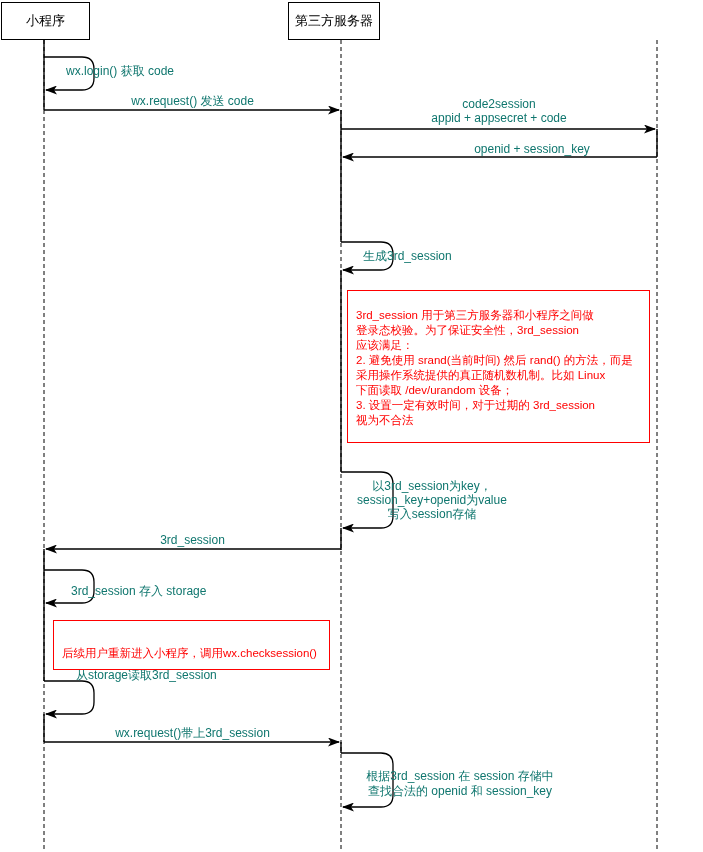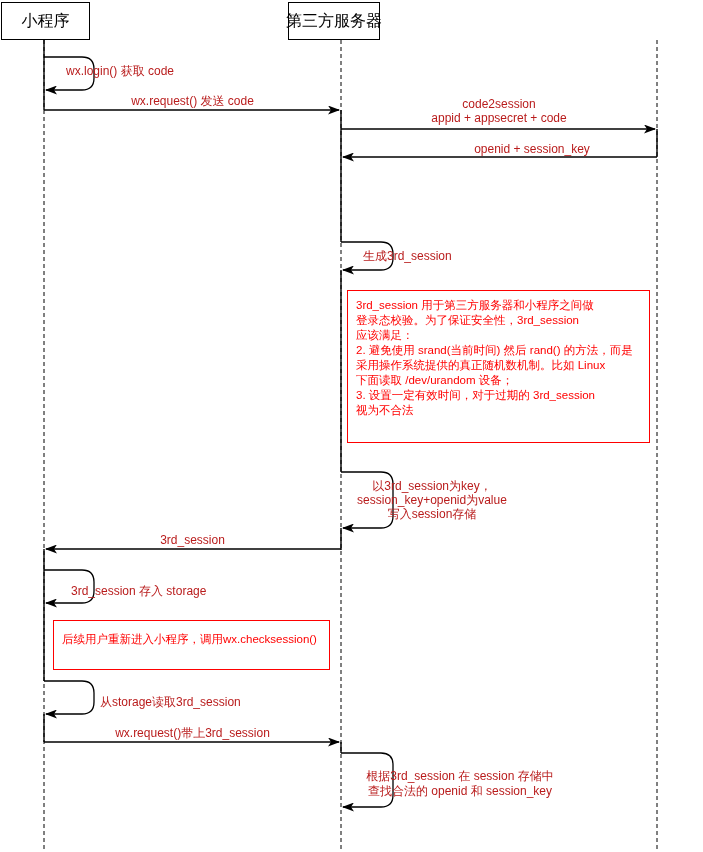--- a/index.html
+++ b/index.html
@@ -5,38 +5,38 @@
   html,body{margin:0;padding:0;background:#ffffff;}
   .canvas{
     position:relative;width:703px;height:852px;background:#ffffff;overflow:hidden;
     font-family:"Liberation Sans","DejaVu Sans",sans-serif;color:#000000;
   }
   .canvas svg{position:absolute;left:0;top:0;}
   .actor{
     position:absolute;top:2px;height:38px;box-sizing:border-box;
     border:1px solid #000000;background:#ffffff;
     display:flex;align-items:center;justify-content:center;
-    font-size:16px;white-space:nowrap;
+    font-size:13px;white-space:nowrap;
   }
   .actor-mini{left:1px;width:89px;}
   .actor-third{left:288px;width:92px;}
   .actor-wechat{left:612px;width:89px;}
   .lbl{
-    position:absolute;font-size:12px;line-height:14px;color:#b91c1c;white-space:nowrap;
+    position:absolute;font-size:12px;line-height:14px;color:#0f766e;white-space:nowrap;
   }
   .center{text-align:center;}
   .lbl span{display:block;white-space:nowrap;}
   .note{
     position:absolute;box-sizing:border-box;border:1px solid #FF0000;background:#ffffff;
     color:#FF0000;font-size:11.5px;line-height:15px;padding:6px 8px;
   }
   .note span{display:block;white-space:nowrap;}
   .note-session-key{left:360px;top:171px;width:273px;height:47px;}
-  .note-third-session{left:347px;top:290px;width:303px;height:153px;padding-top:7px;}
-  .note-checksession{left:53px;top:620px;width:277px;height:50px;padding-top:11px;}
+  .note-third-session{left:347px;top:290px;width:303px;height:153px;padding-top:17px;}
+  .note-checksession{left:53px;top:620px;width:277px;height:50px;padding-top:25px;}
 </style>
 </head>
 <body>
 
 <div class="canvas">
 
   <svg width="703" height="852" viewBox="0 0 703 852">
     <defs>
       <marker id="arrow" markerWidth="12" markerHeight="9" refX="11" refY="4.5" orient="auto" markerUnits="userSpaceOnUse">
         <path d="M0,0 L12,4.5 L0,9 L3,4.5 Z" fill="#000000"></path>
@@ -97,21 +97,21 @@
   <div class="lbl center" style="left:341px;top:479px;width:182px;">
     <span>以3rd_session为key，</span>
     <span>session_key+openid为value</span>
     <span>写入session存储</span>
   </div>
 
   <div class="lbl center" style="left:44px;top:533px;width:297px;">3rd_session</div>
 
   <div class="lbl" style="left:71px;top:584px;">3rd_session 存入 storage</div>
 
-  <div class="lbl" style="left:76px;top:695px;margin-left:24px;">从storage读取3rd_session</div>
+  <div class="lbl" style="left:76px;top:668px;">从storage读取3rd_session</div>
 
   <div class="lbl center" style="left:44px;top:726px;width:297px;">wx.request()带上3rd_session</div>
 
   <div class="lbl center" style="left:345px;top:769px;width:230px;line-height:15px;">
     <span>根据3rd_session 在 session 存储中</span>
     <span>查找合法的 openid 和 session_key</span>
   </div>
 
 
   <div class="note note-third-session">

